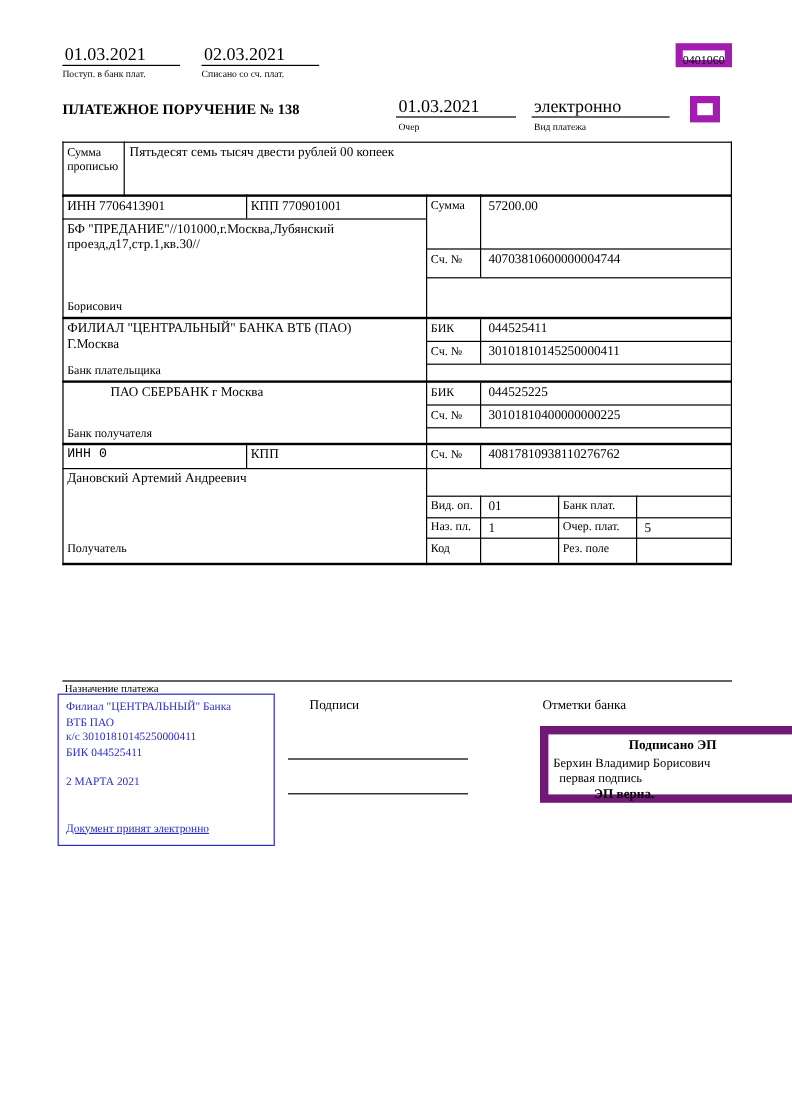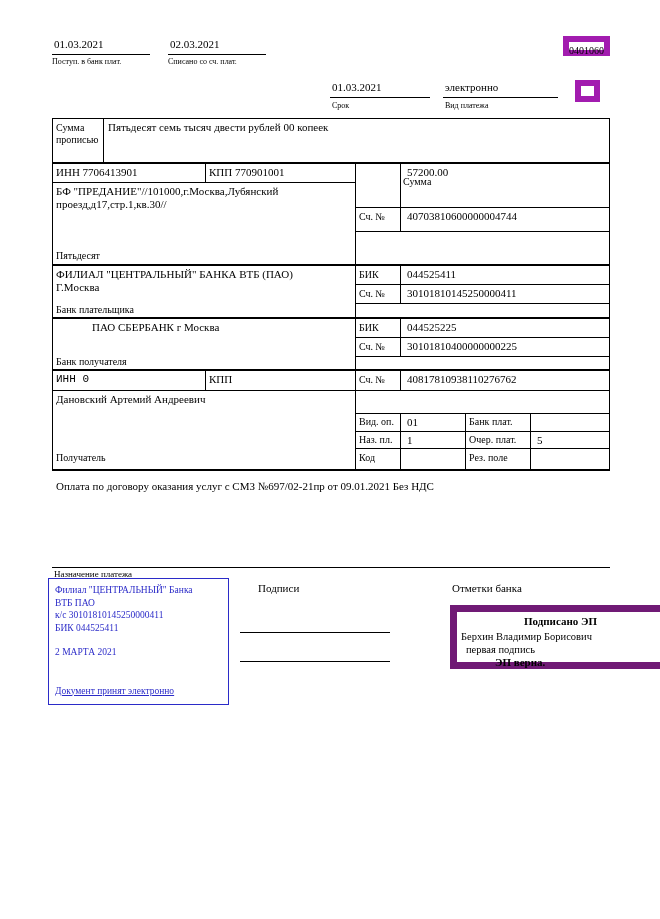--- a/index.html
+++ b/index.html
@@ -10,21 +10,21 @@
   .t  { position:absolute; white-space:nowrap; font-size:11px; }
   .t10 { font-size:10px; }
   .t9 { font-size:9px; }
   .t8 { font-size:8px; }
   .t12 { font-size:12px; }
   .b { font-weight:bold; }
   .wrap { white-space:normal; line-height:13px; }
   .hl { position:absolute; background:#000; height:1px; }
   .hl.thick { height:2px; }
   .vl { position:absolute; background:#000; width:1px; }
-  .field { position:absolute; border-bottom:1px solid #000; font-size:11px;
+  .field { position:absolute; border-bottom:1px solid #000; font-size:15px;
            height:16px; padding-left:2px; }
   .box { position:absolute; border:6px solid #a21caf; box-sizing:border-box; }
   .code-box { text-align:center; line-height:18px; font-size:10px; }
   .sig-line { position:absolute; width:150px; height:13px; border-bottom:1px solid #000; }
   .stamp {
     position:absolute; left:48px; top:578px; width:181px; height:127px;
     border:1px solid #2b2bc8; box-sizing:border-box; color:#2b2bc8;
     font-size:9.5px; line-height:12.5px; padding:5px 6px;
   }
   .stamp .sdate { margin-top:12px; }
@@ -42,22 +42,23 @@
 <body>
 
 <div class="page">
 
   <div class="field" style="left:52px; top:38px; width:96px;">01.03.2021</div>
   <div class="t t8" style="left:52px; top:57px;">Поступ. в банк плат.</div>
   <div class="field" style="left:168px; top:38px; width:96px;">02.03.2021</div>
   <div class="t t8" style="left:168px; top:57px;">Списано со сч. плат.</div>
   <div class="box code-box" style="left:563px; top:36px; width:47px; height:20px;">0401060</div>
 
+  <div class="t t12 b" style="left:52px; top:84px;">ПЛАТЕЖНОЕ ПОРУЧЕНИЕ № 138</div>
   <div class="field" style="left:330px; top:81px; width:98px;">01.03.2021</div>
-  <div class="t t8" style="left:332px; top:101px;">Срок</div>
+  <div class="t t8" style="left:332px; top:101px;">Очер</div>
   <div class="field" style="left:443px; top:81px; width:113px;">электронно</div>
   <div class="t t8" style="left:445px; top:101px;text-align:center;">Вид платежа</div>
   <div class="box" style="left:575px; top:80px; width:25px; height:22px;"></div>
 
   <div class="hl" style="left:52px; top:118px; width:558px;"></div>
   <div class="vl" style="left:52px; top:118px; height:46px;"></div>
   <div class="vl" style="left:103px; top:118px; height:46px;"></div>
   <div class="vl" style="left:609px; top:118px; height:46px;"></div>
   <div class="t t10 wrap" style="left:56px; top:122px; width:46px; line-height:12px;">Сумма прописью</div>
   <div class="t" style="left:108px; top:121px;">Пятьдесят семь тысяч двести рублей 00 копеек</div>
@@ -66,24 +67,24 @@
   <div class="vl" style="left:52px; top:162px; height:309px;"></div>
   <div class="vl" style="left:355px; top:162px; height:309px;"></div>
   <div class="vl" style="left:609px; top:162px; height:309px;"></div>
 
   <div class="vl" style="left:205px; top:162px; height:20px;"></div>
   <div class="hl" style="left:52px; top:182px; width:303px;"></div>
   <div class="t" style="left:56px; top:166px;">ИНН 7706413901</div>
   <div class="t" style="left:209px; top:166px;">КПП 770901001</div>
 
   <div class="t wrap" style="left:56px; top:185px; width:262px;">БФ "ПРЕДАНИЕ"//101000,г.Москва,Лубянский проезд,д17,стр.1,кв.30//</div>
-  <div class="t t10" style="left:56px; top:250px;">Пятьдесят</div>
+  <div class="t t10" style="left:56px; top:250px;">Борисович</div>
 
   <div class="vl" style="left:400px; top:162px; height:69px;"></div>
-  <div class="t t10" style="left:359px; top:176px;margin-left:44px;">Сумма</div>
+  <div class="t t10" style="left:359px; top:166px;">Сумма</div>
   <div class="t" style="left:407px; top:166px;">57200.00</div>
   <div class="hl" style="left:355px; top:207px; width:254px;"></div>
   <div class="t t10" style="left:359px; top:211px;">Сч. №</div>
   <div class="t" style="left:407px; top:210px;">40703810600000004744</div>
   <div class="hl" style="left:355px; top:231px; width:254px;"></div>
 
   <div class="hl thick" style="left:52px; top:264px; width:558px;"></div>
   <div class="t wrap" style="left:56px; top:268px; width:262px;">ФИЛИАЛ "ЦЕНТРАЛЬНЫЙ" БАНКА ВТБ (ПАО) Г.Москва</div>
   <div class="t t10" style="left:56px; top:304px;">Банк плательщика</div>
   <div class="vl" style="left:400px; top:266px; height:37px;"></div>
@@ -130,21 +131,20 @@
   <div class="t t10" style="left:469px; top:434px;">Очер. плат.</div>
   <div class="t" style="left:537px; top:434px;">5</div>
   <div class="hl" style="left:355px; top:448px; width:254px;"></div>
   <div class="t t10" style="left:359px; top:452px;">Код</div>
   <div class="t" style="left:407px; top:452px;"></div>
   <div class="t t10" style="left:469px; top:452px;">Рез. поле</div>
   <div class="t" style="left:537px; top:452px;"></div>
 
   <div class="hl thick" style="left:52px; top:469px; width:558px;"></div>
 
-  <div class="t wrap" style="left:56px; top:480px; width:548px;">Оплата по договору оказания услуг с СМЗ №697/02-21пр от 09.01.2021 Без НДС</div>
   <div class="hl" style="left:52px; top:567px; width:558px;"></div>
   <div class="t t9" style="left:54px; top:569px;">Назначение платежа</div>
 
   <div class="stamp">
     <div>Филиал "ЦЕНТРАЛЬНЫЙ" Банка</div>
     <div>ВТБ ПАО</div>
     <div>к/с 30101810145250000411</div>
     <div>БИК 044525411</div>
     <div class="sdate">2 МАРТА 2021</div>
     <div class="sfoot">Документ принят электронно</div>

